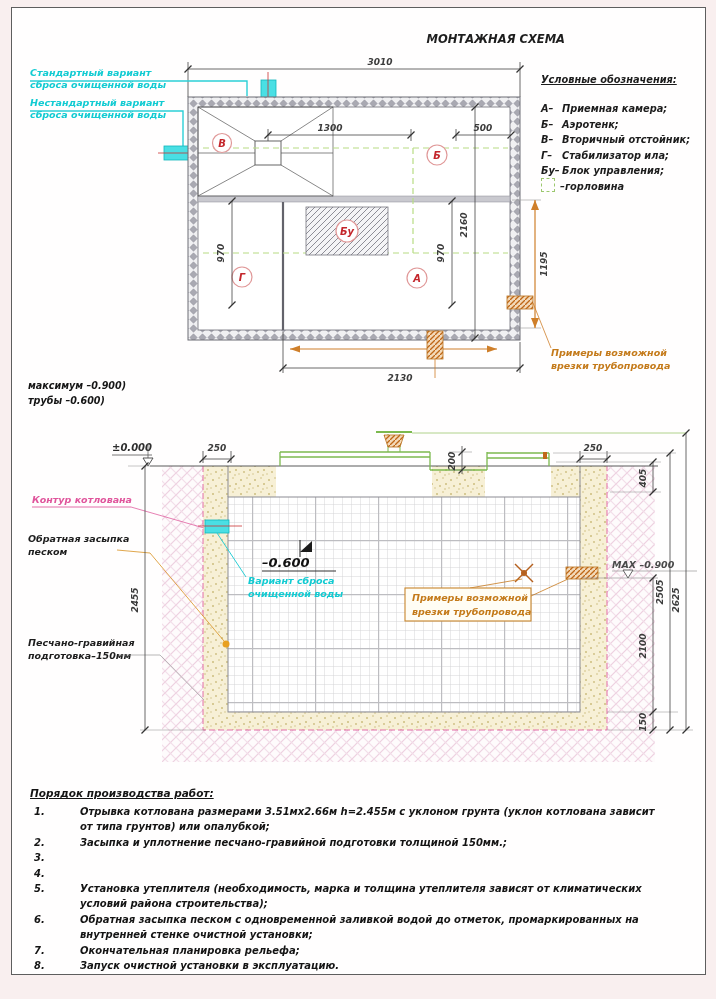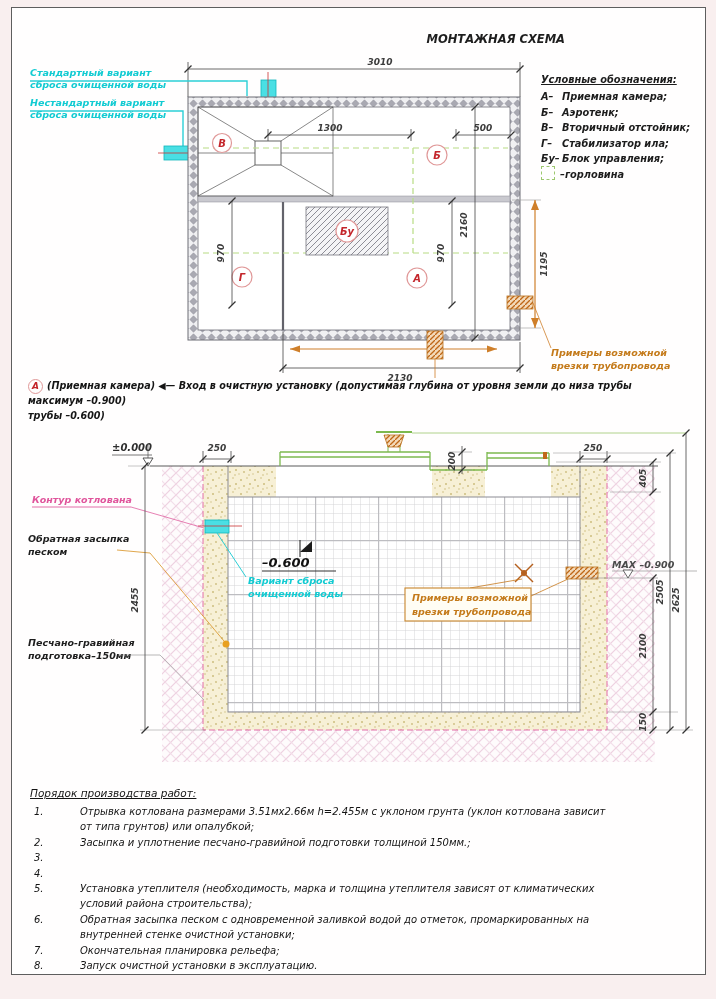--- a/index.html
+++ b/index.html
@@ -4,29 +4,29 @@
 <style>
   html,body{margin:0;padding:0}
   body{width:716px;height:999px;background:#f9efef;position:relative;overflow:hidden;
        font-family:"DejaVu Sans",sans-serif}
   .frame{position:absolute;left:11px;top:7px;width:693px;height:966px;background:#fffefe;
          border:1.5px solid #5e5e5e}
   svg.ov{position:absolute;left:0;top:0}
   .abs{position:absolute}
   .t-title{font-style:italic;font-weight:700;font-size:11.5px;color:#1e1e1e;text-align:right;line-height:13px}
   .leg{font-style:italic;font-weight:700;font-size:9.8px;color:#1c1c1c;line-height:15.4px}
-  .leg .hd{text-decoration:underline;margin-bottom:2px}
+  .leg .hd{text-decoration:underline;margin-bottom:14px}
   .leg-key{display:inline-block;min-width:21px}
   .lg-square{display:inline-block;width:12px;height:12px;border:1.5px dashed #9cc86e;
              vertical-align:-2px;margin-right:5px}
   .callout{font-style:italic;font-weight:700;font-size:9.6px;color:#151515;line-height:14.5px}
   .ccircle{display:inline-block;width:13px;height:13px;border:1.3px solid #e09898;border-radius:50%;
            color:#c4262b;font-size:9px;text-align:center;line-height:13px;margin-right:4px}
   .cline2{margin-left:0}
-  .wo{font-style:italic;font-weight:400;font-size:10px;color:#141414}
+  .wo{font-style:italic;font-weight:700;font-size:10px;color:#141414}
   .wo-title{text-decoration:underline;font-size:10.5px;margin-bottom:5px}
   .wo-row{display:flex;line-height:15.4px}
   .wo-num{width:46px;flex:none;padding-left:4px}
   .wo-text{white-space:pre-line}
   .lab-cy{font-style:italic;font-weight:700;font-size:9.5px;color:#12cbd2;line-height:11.5px}
   
   text{font-family:"DejaVu Sans",sans-serif;font-style:italic;font-weight:700}
   .dim{font-size:9px;fill:#3c3c3c}
   .dimb{font-size:10px;fill:#2e2e2e}
   .lvl{font-size:13px;fill:#111}
@@ -338,21 +338,20 @@
   <div class="hd">Условные обозначения:</div>
   <div><span class="leg-key">А–</span><span>Приемная камера;</span></div>
   <div><span class="leg-key">Б–</span><span>Аэротенк;</span></div>
   <div><span class="leg-key">В–</span><span>Вторичный отстойник;</span></div>
   <div><span class="leg-key">Г–</span><span>Стабилизатор ила;</span></div>
   <div><span class="leg-key">Бу–</span><span>Блок управления;</span></div>
   <div><span class="lg-square"></span><span>–горловина</span></div>
 </div>
 
 <div class="abs callout" style="left:28px;top:379px;width:660px">
-  <div><span class="ccircle">А</span><span>(Приемная камера)  ◀—  Вход в очистную установку (допустимая глубина от уровня земли до низа трубы</span></div>
   <div class="cline2">максимум –0.900)</div>
   <div class="cline2">трубы –0.600)</div>
 </div>
 
 <div class="abs wo" style="left:30px;top:787px;width:655px">
   <div class="wo-title">Порядок производства работ:</div>
   <div class="wo-row">
       <span class="wo-num">1.</span>
       <div class="wo-text">Отрывка котлована размерами 3.51мх2.66м h=2.455м с уклоном грунта (уклон котлована зависит
 от типа грунтов) или опалубкой;</div>

